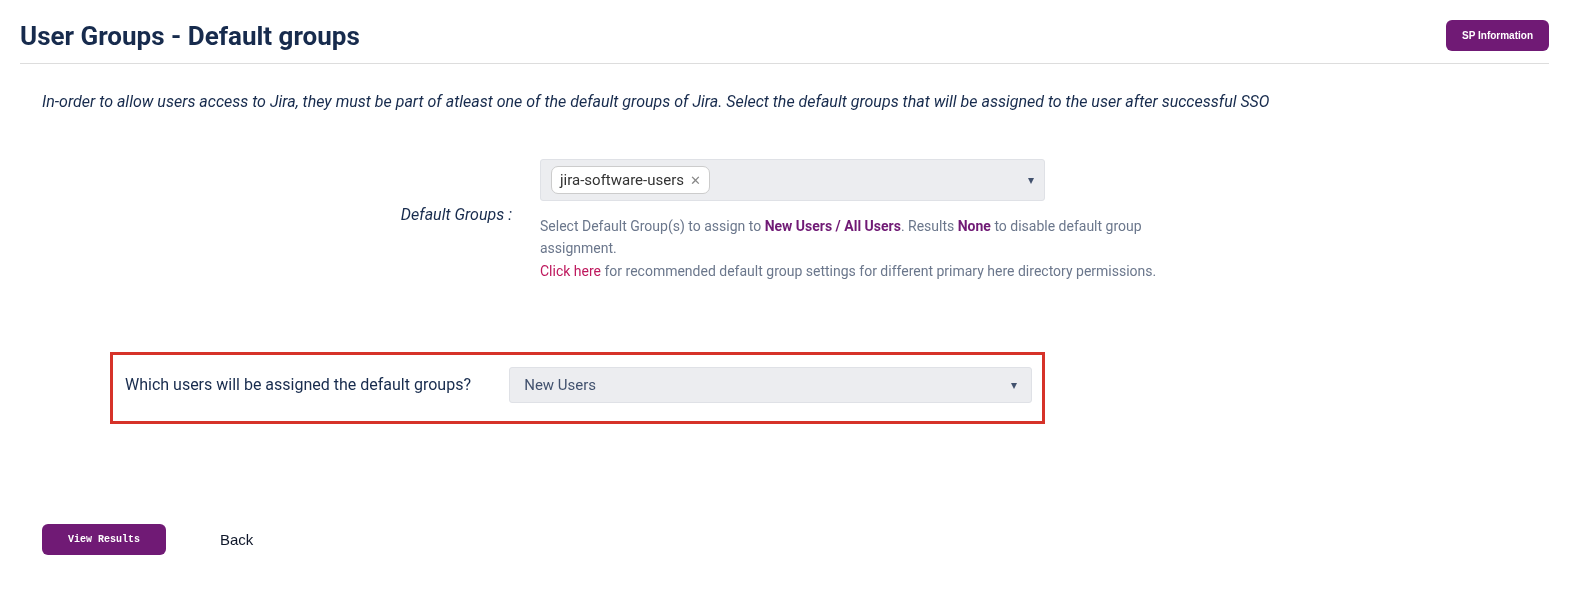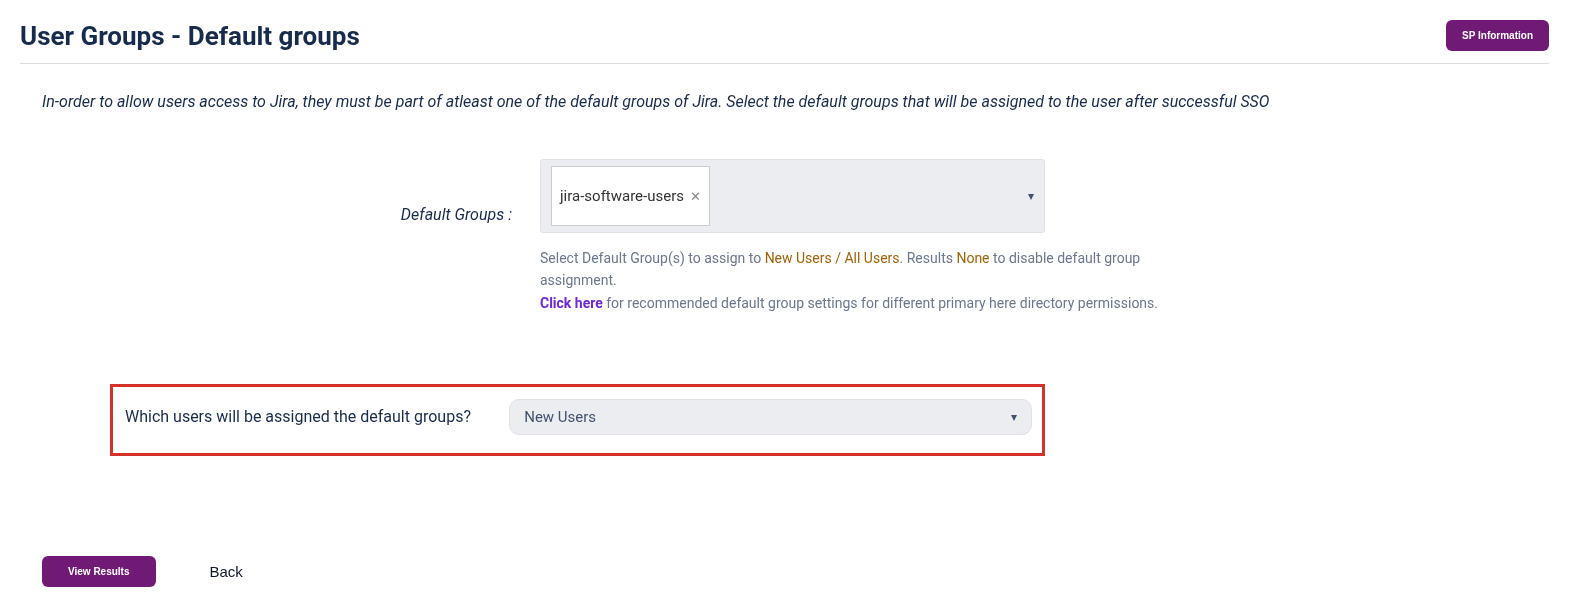--- a/index.html
+++ b/index.html
@@ -65,22 +65,22 @@
     border-radius: 3px;
     padding: 6px 10px;
     display: flex;
     justify-content: space-between;
     align-items: center;
     cursor: pointer;
   }
   .chip {
     background: #fff;
     border: 1px solid #ccc;
-    border-radius: 0;
-    padding: 20px 8px;
+    border-radius: 7px;
+    padding: 4px 8px;
     font-size: 15px;
     color: #333;
     display: inline-flex;
     align-items: center;
   }
   .chip-x {
     margin-left: 6px;
     color: #888;
     font-size: 13px;
     cursor: pointer;
@@ -89,42 +89,42 @@
     font-size: 12px;
     color: #42526E;
   }
   .helper-block {
     width: 620px;
     margin-top: 14px;
     font-size: 14px;
     color: #6B778C;
     line-height: 1.6;
   }
-  .helper-block b { color: #a16207; font-weight:400; }
-  .link { color: #6d28d9; cursor: pointer; font-weight: bold; }
+  .helper-block b { color: #701a75; font-weight:700; }
+  .link { color: #be185d; cursor: pointer; }
   .highlight-box {
     border: 3px solid #D63229;
     margin: 70px 0 0 90px;
     width: 935px;
     padding: 12px 10px 18px 12px;
     display: flex;
     align-items: center;
   }
   .highlight-label {
     width: 390px;
     font-size: 16px;
     color: #172B4D;
     padding-right: 36px;
     line-height: 1.6;
   }
   .select-box {
     width: 531px;
     background: #ECEDF0;
     border: 1px solid #DFE1E6;
-    border-radius: 10px;
+    border-radius: 3px;
     padding: 8px 14px;
     display: flex;
     justify-content: space-between;
     align-items: center;
     font-size: 15px;
     color: #42526E;
     cursor: pointer;
   }
   .footer-buttons {
     margin-top: 100px;
@@ -172,15 +172,15 @@
 
 <div class="highlight-box">
   <div class="highlight-label">Which users will be assigned the default groups?</div>
   <div class="select-box">
     <span>New Users</span>
     <span class="chevron">▾</span>
   </div>
 </div>
 
 <div class="footer-buttons">
-  <button class="btn-primary" style="padding:10px 26px;">View Results</button>
+  <button class="btn-primary" style="padding:10px 26px;font-family:Liberation Mono, monospace;">View Results</button>
   <button class="link-btn">Back</button>
 </div>
 
 </body></html>

